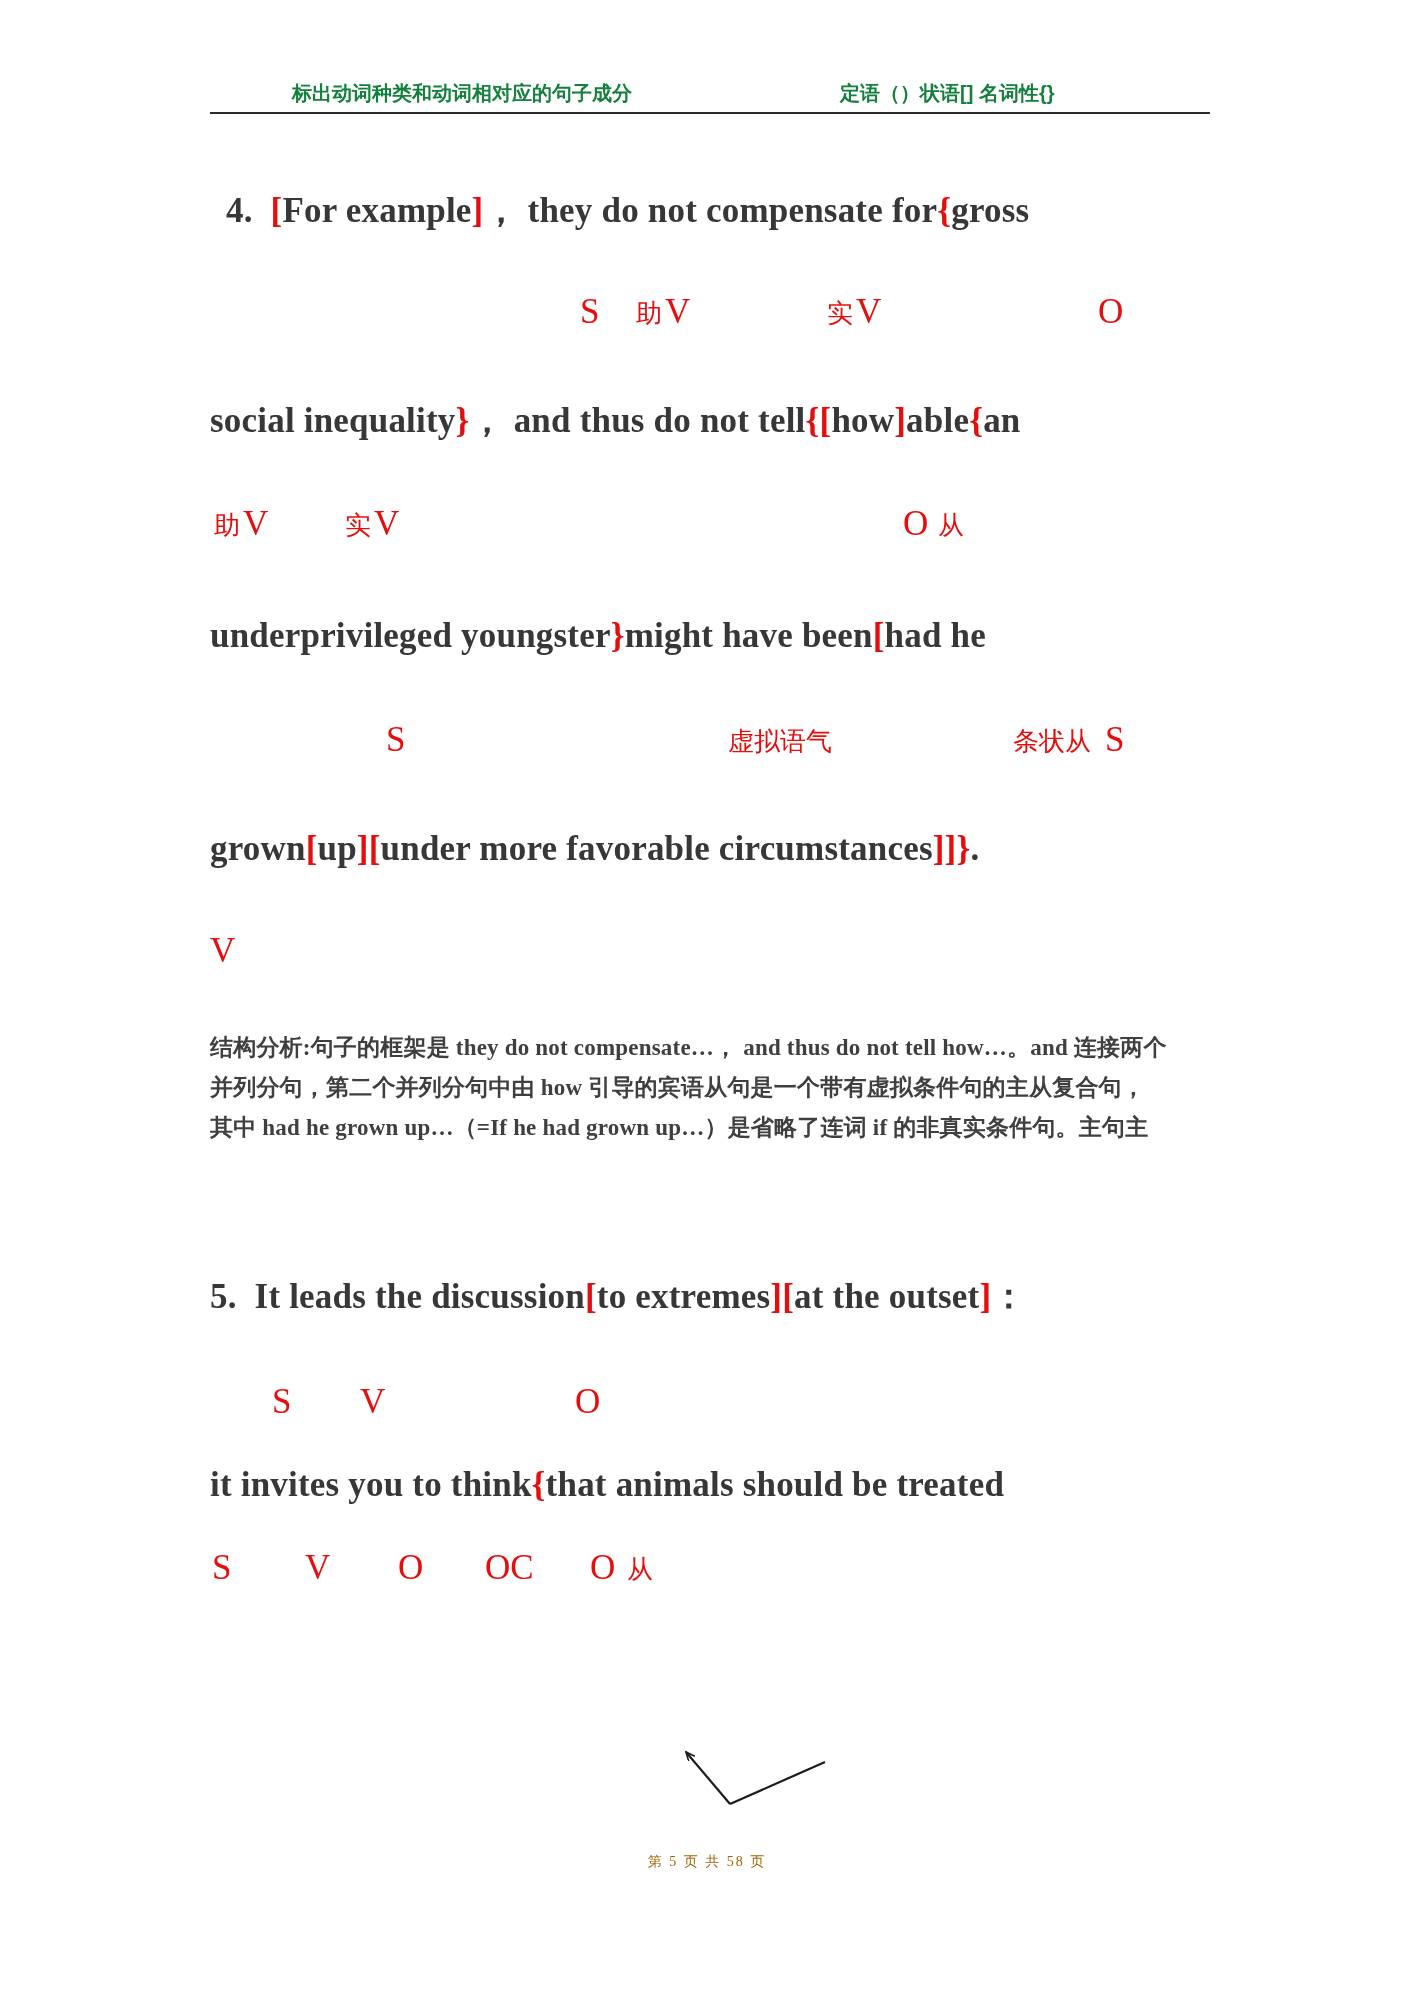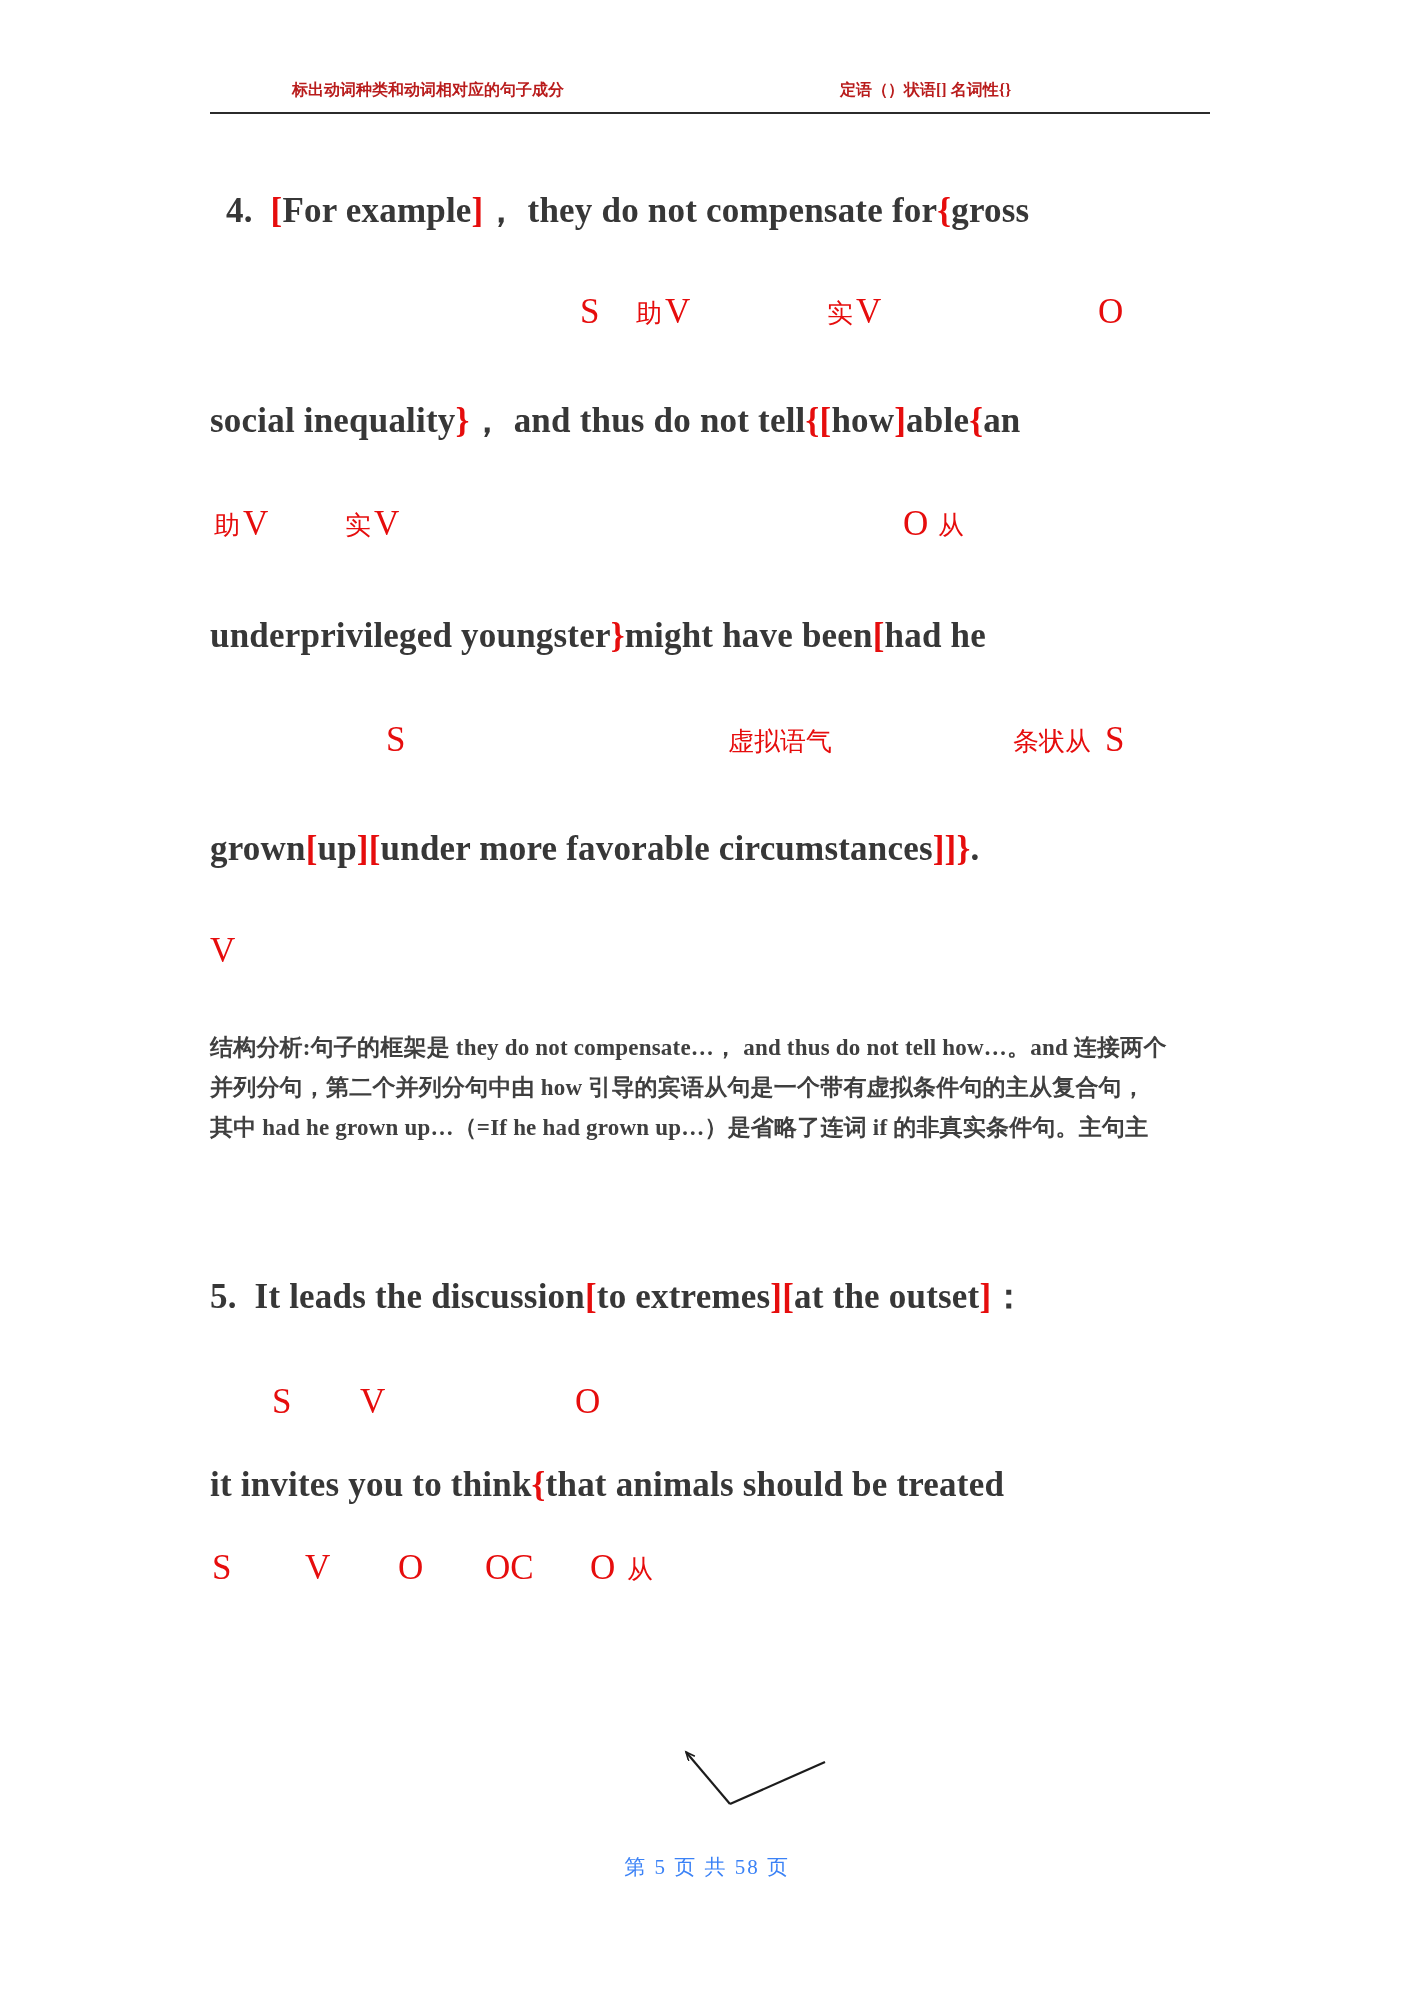--- a/index.html
+++ b/index.html
@@ -3,39 +3,39 @@
 <meta charset="utf-8">
 <style>
   :root{ --red:#e60d0d; --ink:#373737; --para:#3f3f3f; }
   html,body{margin:0;padding:0;background:#fff;}
   #page{
     position:relative; width:1414px; height:1999px; background:#ffffff;
     font-family:"Liberation Serif","DejaVu Serif",serif; overflow:hidden;
   }
   .abs{position:absolute;}
   .hdr{
-    font-family:Liberation Serif, serif;
-    font-weight:bold; font-size:16px; color:#b91c1c; white-space:pre;
+    font-family:Liberation Sans, sans-serif;
+    font-weight:bold; font-size:20px; color:#15803d; white-space:pre;
   }
   .rule{border-top:2px solid #2b2b2b; height:0;}
   .big{
     font-weight:bold; font-size:35px; line-height:1.2; color:var(--ink);
     white-space:pre; letter-spacing:.2px;
   }
   .big .r{color:var(--red);}
   .ann{font-size:35px; line-height:1; color:var(--red); white-space:pre;}
   .annz{font-size:26px; line-height:1; color:var(--red); white-space:pre;}
   .annrow{left:0; width:100%; height:46px;}
   .para{
     font-size:23px; line-height:40px; color:var(--para); white-space:pre;
     letter-spacing:.2px;
     font-weight:bold;
   }
   .footer{
-    left:0; width:100%; text-align:center; font-size:21px; color:#3b82f6;
+    left:0; width:100%; text-align:center; font-size:14px; color:#a16207;
     white-space:pre; letter-spacing:2px;
   }
 </style>
 </head>
 <body>
 
 <div id="page">
 
   <div class="abs hdr" style="left:292px;top:80px">标出动词种类和动词相对应的句子成分</div>
   <div class="abs hdr" style="left:840px;top:80px">定语（）状语[] 名词性{}</div>

